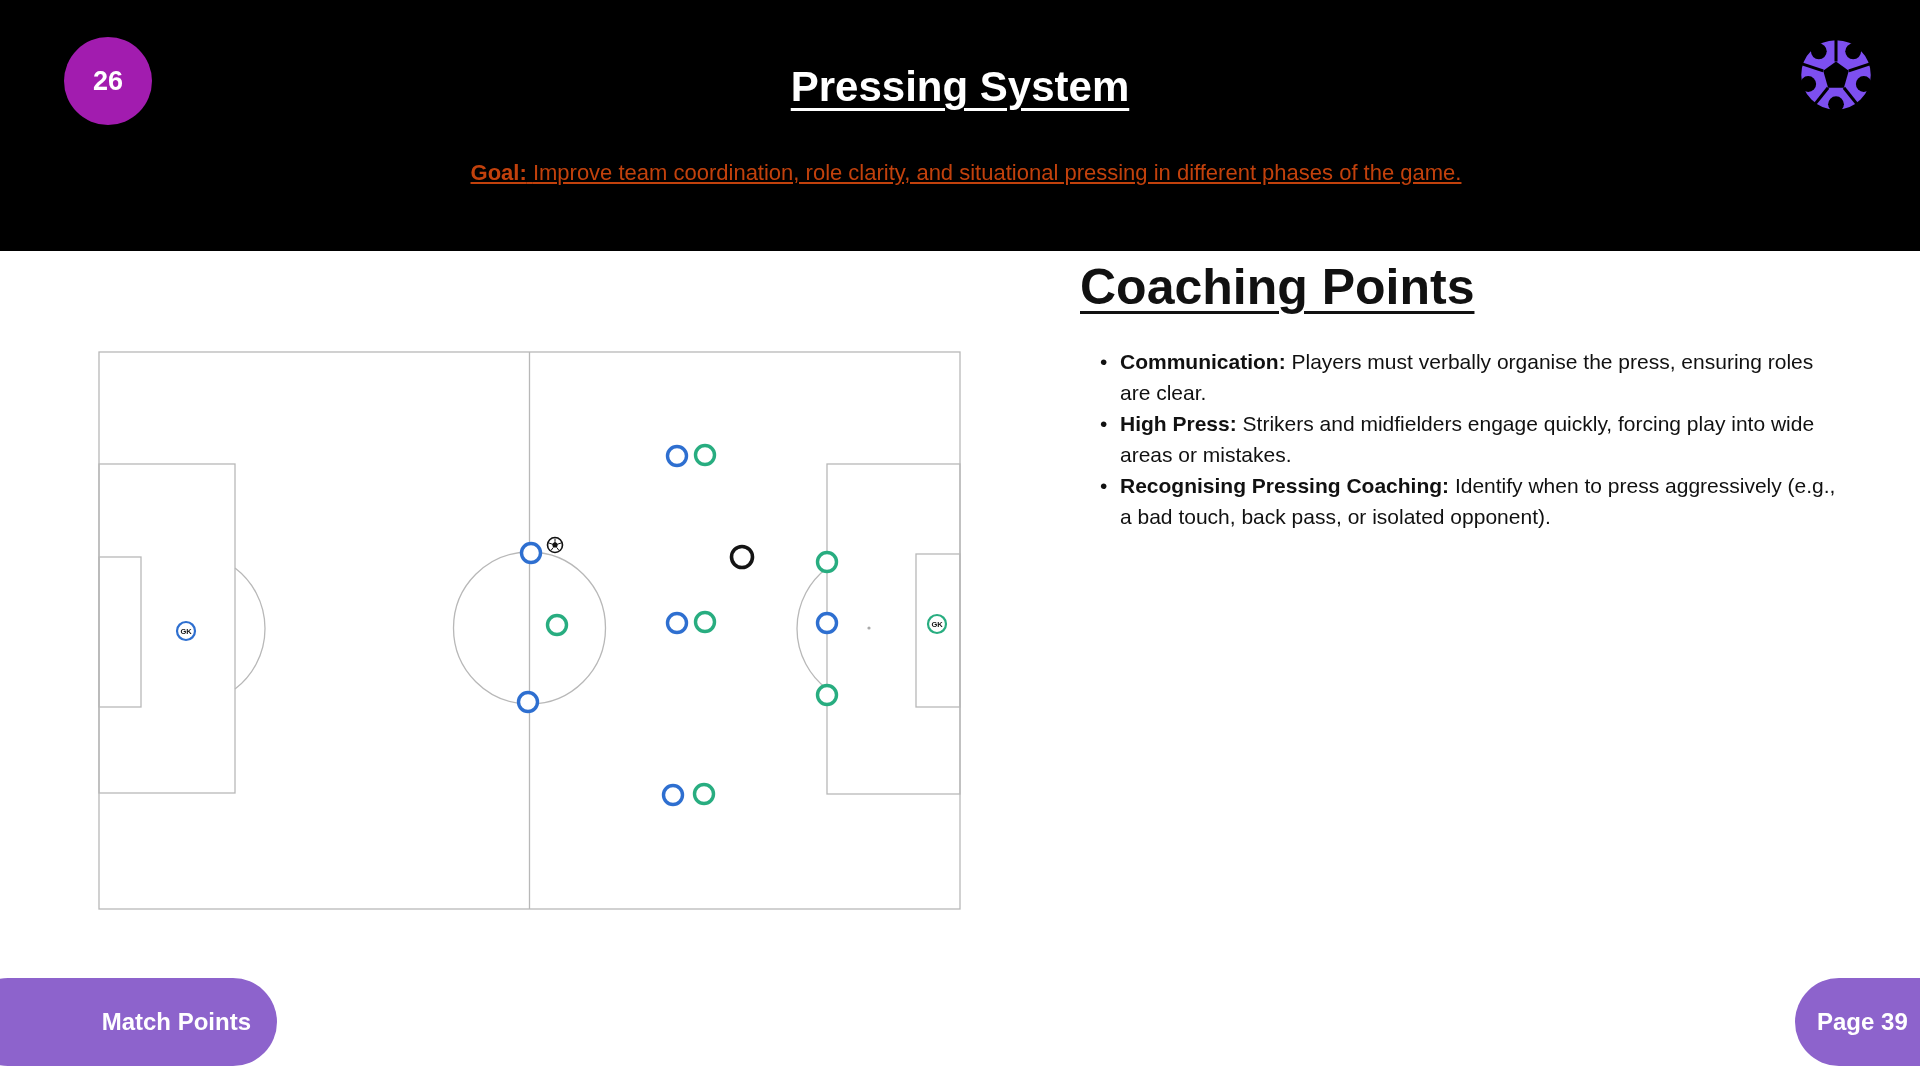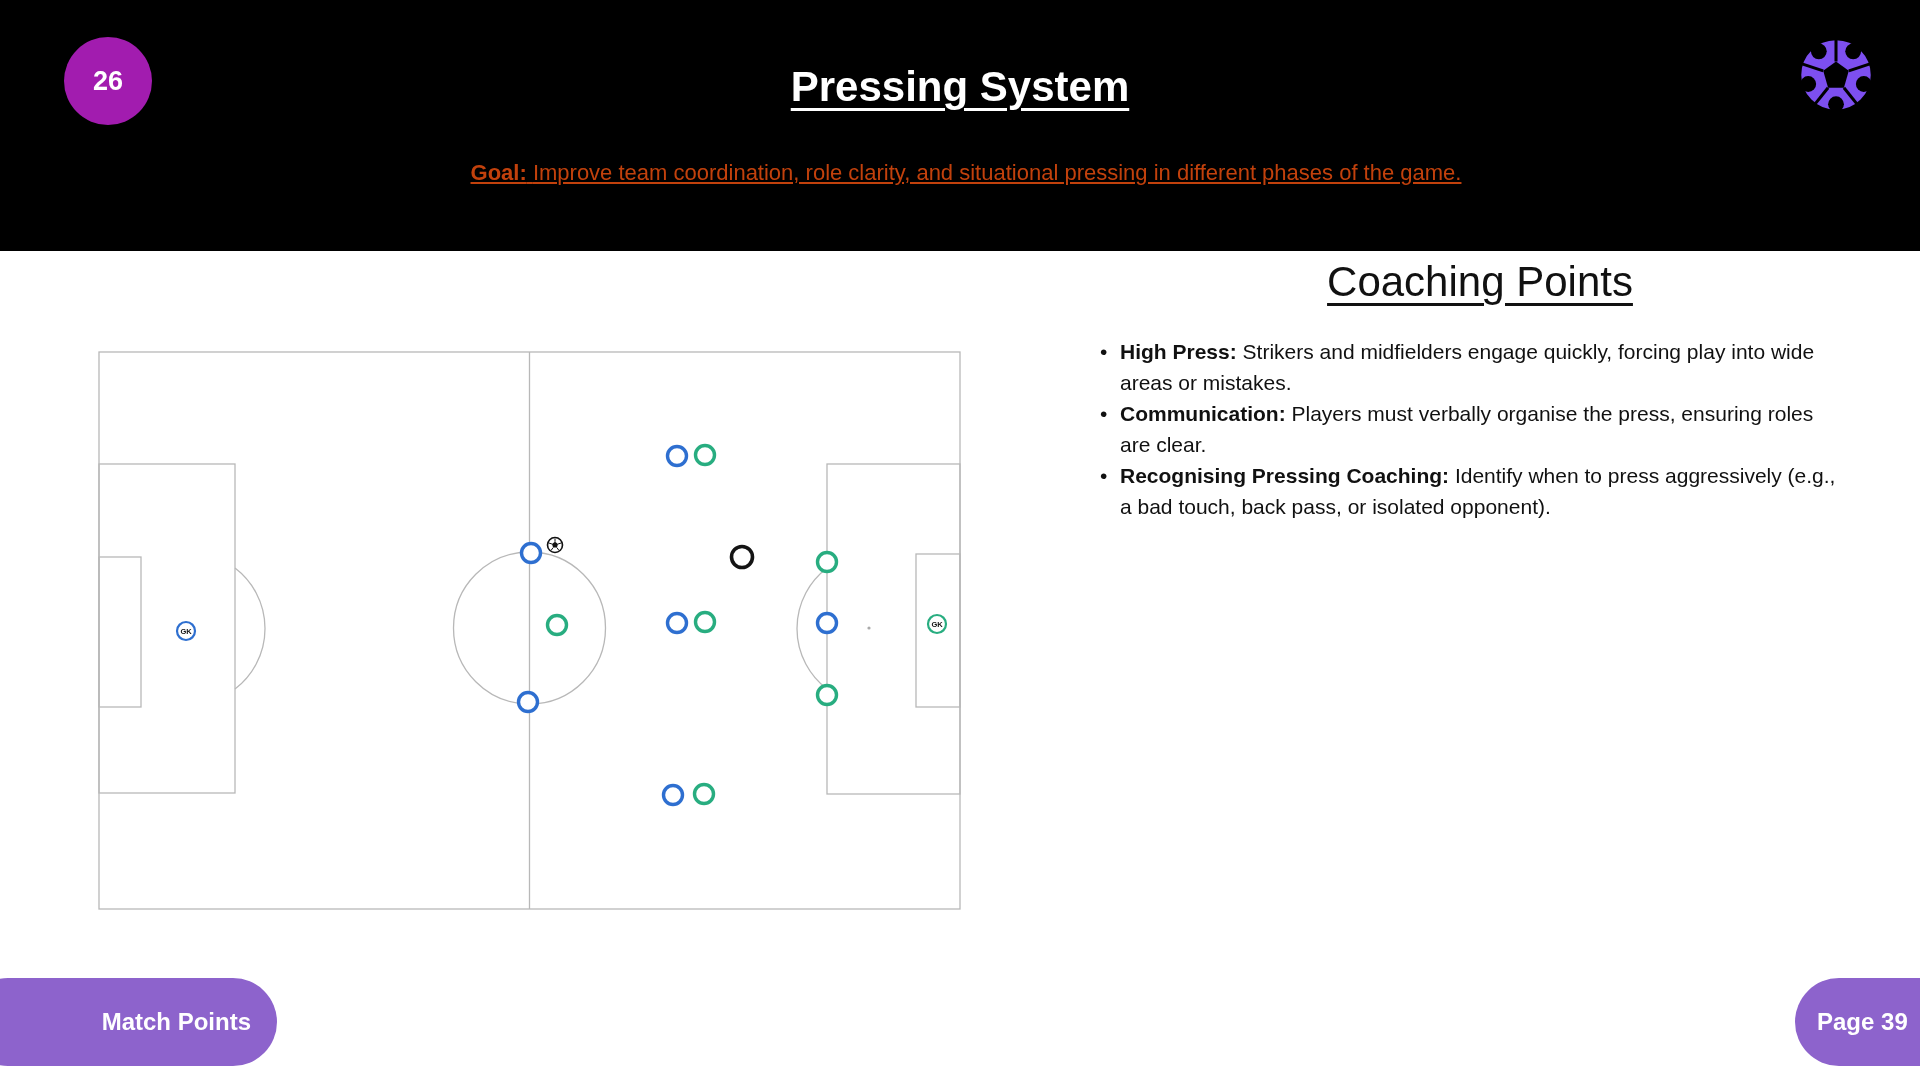--- a/index.html
+++ b/index.html
@@ -23,21 +23,21 @@
   .logo-text .b{font-weight:800;}
   .logo-text .l{font-weight:400;letter-spacing:3px;}
 
   
   .pitch{position:absolute;left:98px;top:351px;width:863px;height:559px;}
   .pitch svg{display:block;}
   .mark{fill:none;stroke:#b8b8b8;stroke-width:1.3;}
 
   
   .coaching{position:absolute;left:1080px;top:258px;width:800px;}
-  .coaching h2{margin:0 0 30px 0;text-align:center;font-size:42px;font-weight:normal;
+  .coaching h2{margin:0 0 30px 0;font-size:50px;font-weight:bold;
          color:#111111;text-decoration:underline;text-decoration-thickness:3px;
          text-underline-offset:7px;}
   .coaching ul{list-style:none;margin:0 0 0 14px;padding:0;width:748px;}
   .coaching li{position:relative;padding-left:26px;font-size:21px;line-height:31px;color:#111111;}
   .coaching li::before{content:"\2022";position:absolute;left:6px;top:0;font-size:21px;}
   .coaching li strong{font-weight:bold;}
   .gap-before{padding-left:10px;}
 
   
   .pill{position:absolute;top:978px;height:88px;border-radius:44px;
@@ -137,26 +137,26 @@
           <circle cx="575" cy="444" r="9.5" fill="#ffffff" stroke="#2e6fd0" stroke-width="3.4"></circle>
           <circle cx="606" cy="443" r="9.5" fill="#ffffff" stroke="#28ad80" stroke-width="3.4"></circle>
         </g>
     </svg>
   </div>
 
   <div class="coaching">
     <h2>Coaching Points</h2>
     <ul>
       <li>
+        <strong>Communication:</strong>
+        <span>Players must verbally organise the press, ensuring roles are clear.</span>
+      </li>
+      <li>
         <strong>High Press:</strong>
         <span>Strikers and midfielders engage quickly, forcing play into wide areas or mistakes.</span>
-      </li>
-      <li>
-        <strong>Communication:</strong>
-        <span>Players must verbally organise the press, ensuring roles are clear.</span>
       </li>
       <li>
         <strong>Recognising Pressing Coaching:</strong>
         <span>Identify when to press aggressively (e.g., a bad touch, back pass, or isolated opponent).</span>
       </li>
     </ul>
   </div>
 
   <div class="pill pill-left" id="pill-left" style="background: rgb(141, 99, 204);">
     <span>Match Points</span>

